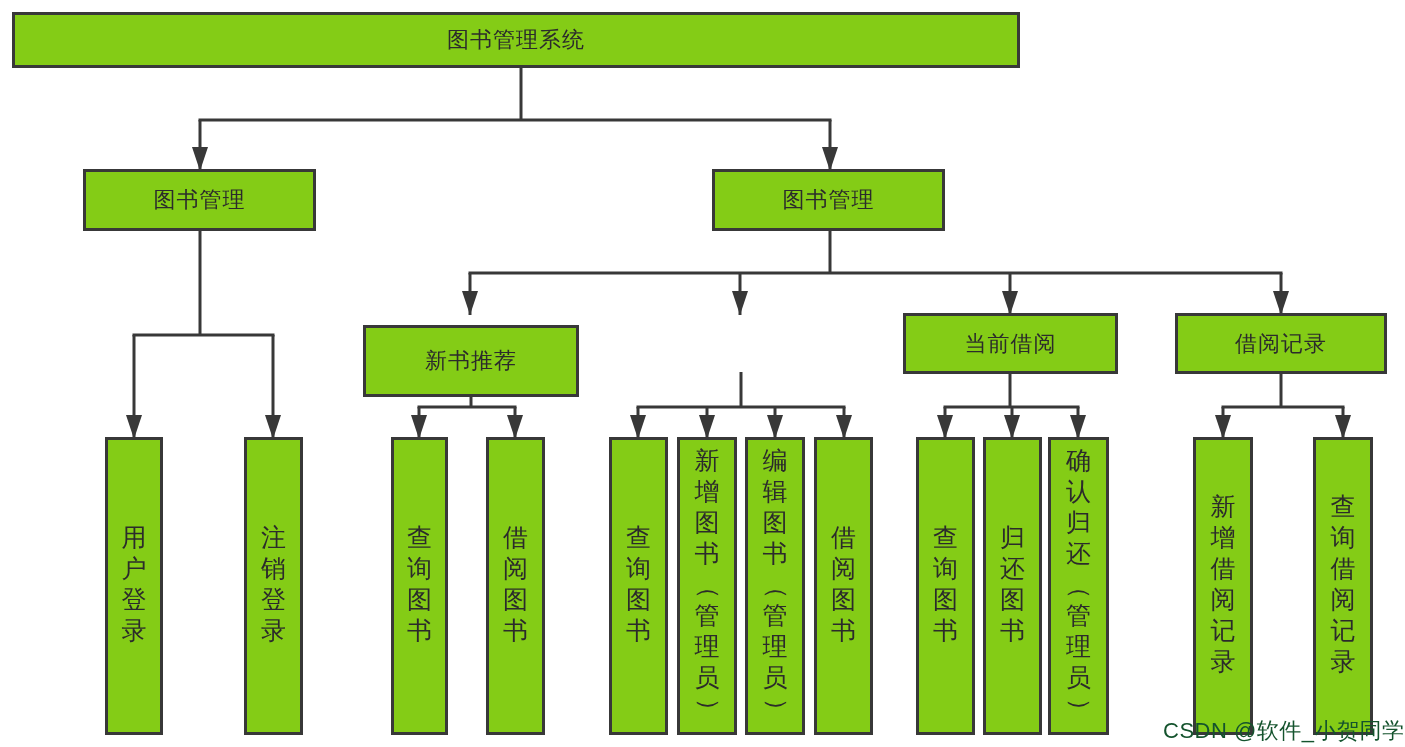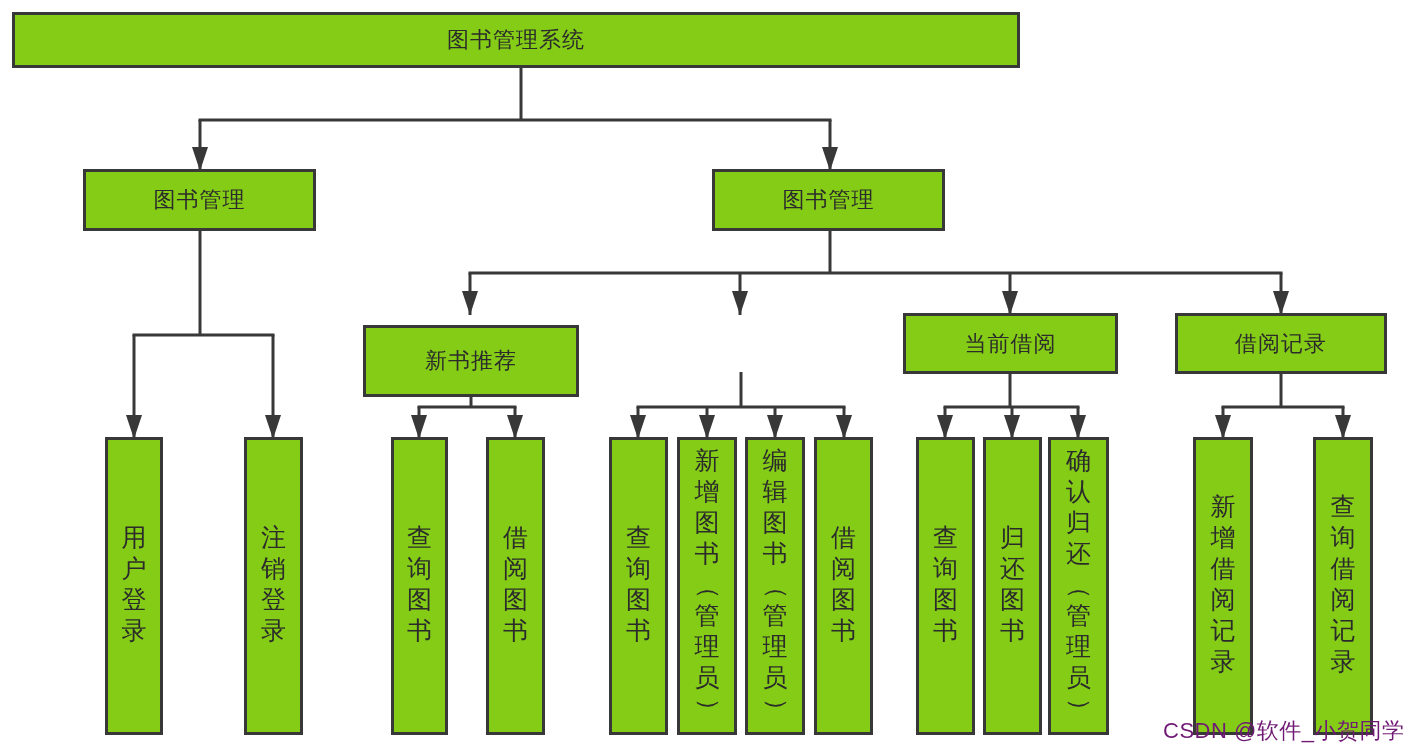--- a/index.html
+++ b/index.html
@@ -43,21 +43,21 @@
   .n-l6{left:677px;width:60px;}
   .n-l7{left:745px;width:60px;}
   .n-l8{left:814px;width:59px;}
   .n-l9{left:916px;width:59px;}
   .n-l10{left:983px;width:59px;}
   .n-l11{left:1048px;width:61px;}
   .n-l12{left:1193px;width:60px;}
   .n-l13{left:1313px;width:60px;}
   .watermark{
     position:absolute;left:1163px;top:716px;
-    font-size:22px;color:#701a75;letter-spacing:0.5px;
+    font-size:22px;color:#14532d;letter-spacing:0.5px;
     white-space:nowrap;z-index:5;
   }
 </style>
 </head>
 <body>
 
 <div id="stage">
 
   <svg id="connectors" viewBox="0 0 1405 747" xmlns="http://www.w3.org/2000/svg">
     <defs>

